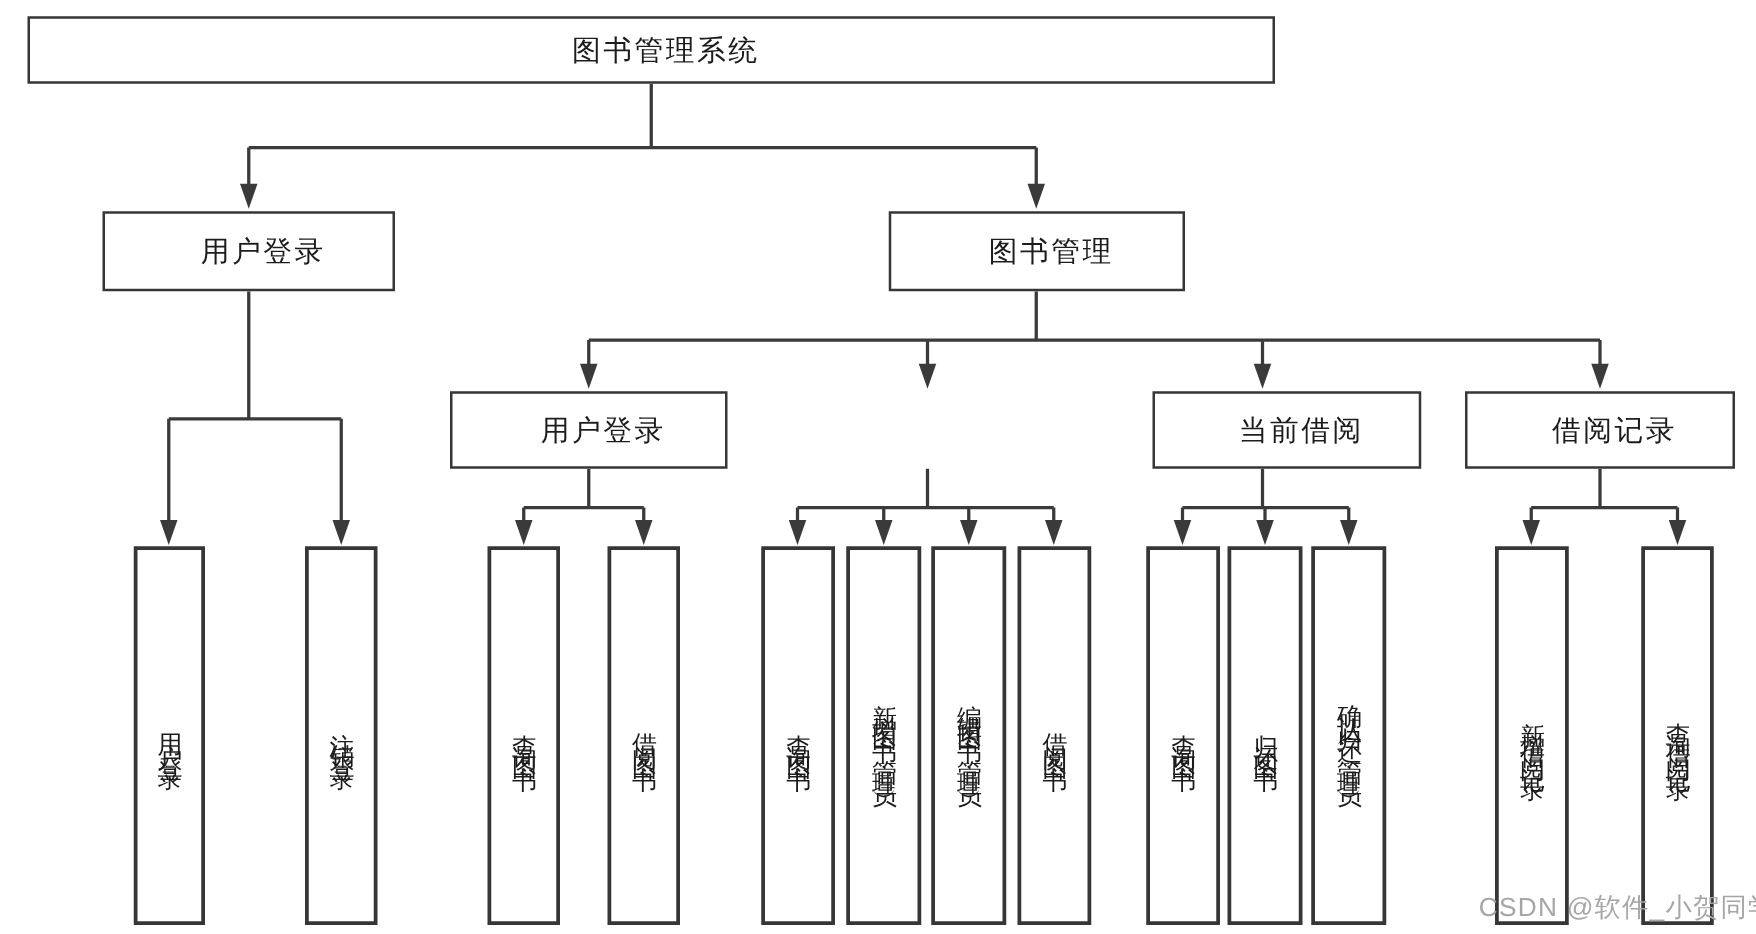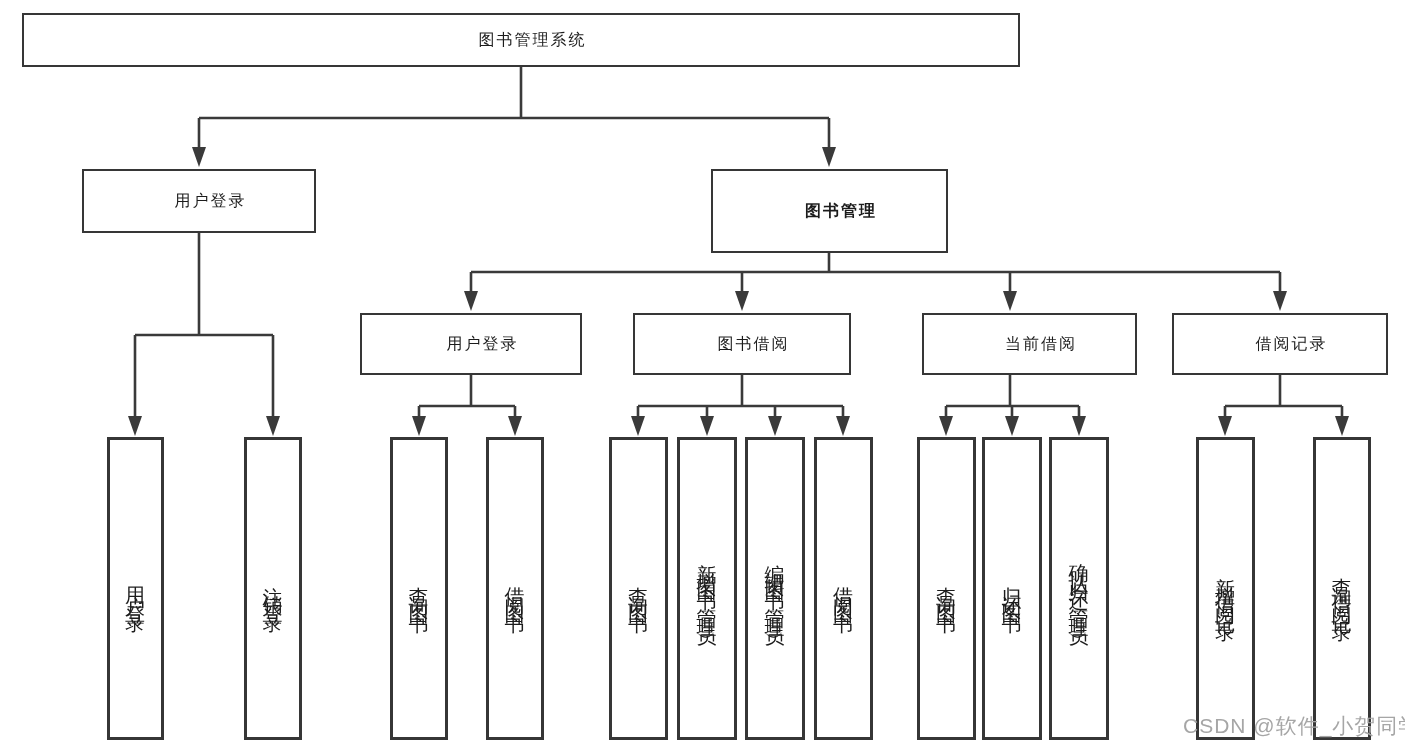--- a/index.html
+++ b/index.html
@@ -15,21 +15,21 @@
     position:absolute;
     box-sizing:border-box;
     background:#ffffff;
     border:2.5px solid #363636;
     display:flex;
     align-items:center;
     justify-content:center;
     color:#1c1c1c;
     z-index:2;
   }
-  .h-node { font-size:16px; letter-spacing:2px; white-space:nowrap;padding-left:23px; }
+  .h-node { font-size:23px; letter-spacing:2px; white-space:nowrap;padding-left:23px; }
   .v-node {
     border-width:3px;
     writing-mode:vertical-lr;
     text-orientation:mixed;
     font-size:20px;
     letter-spacing:9px;
     line-height:1;
   }
   .watermark {
     position:absolute;
@@ -82,24 +82,23 @@
       <polygon points="1005,416 1019,416 1012,436"></polygon>
       <polygon points="1072,416 1086,416 1079,436"></polygon>
       <polygon points="1218,416 1232,416 1225,436"></polygon>
       <polygon points="1335,416 1349,416 1342,436"></polygon>
     </g>
   </svg>
 
   <div class="node h-node" style="left:22px; top:13px; width:998px; height:54px;">图书管理系统</div>
 
   <div class="node h-node" style="left:82px; top:169px; width:234px; height:64px;">用户登录</div>
-  <div class="node h-node" style="left:711px; top:169px; width:237px; height:84px;font-weight:bold;">图书管理</div>
+  <div class="node h-node" style="left:711px; top:169px; width:237px; height:64px;">图书管理</div>
 
   <div class="node h-node" style="left:360px; top:313px; width:222px; height:62px;">用户登录</div>
-  <div class="node h-node" style="left:633px; top:313px; width:218px; height:62px;">图书借阅</div>
   <div class="node h-node" style="left:922px; top:313px; width:215px; height:62px;">当前借阅</div>
   <div class="node h-node" style="left:1172px; top:313px; width:216px; height:62px;">借阅记录</div>
 
   <div class="node v-node" style="left:107px; top:437px; width:57px; height:303px;">用户登录</div>
   <div class="node v-node" style="left:244px; top:437px; width:58px; height:303px;">注销登录</div>
 
   <div class="node v-node" style="left:390px; top:437px; width:58px; height:303px;">查询图书</div>
   <div class="node v-node" style="left:486px; top:437px; width:58px; height:303px;">借阅图书</div>
 
   <div class="node v-node" style="left:609px; top:437px; width:59px; height:303px;">查询图书</div>

